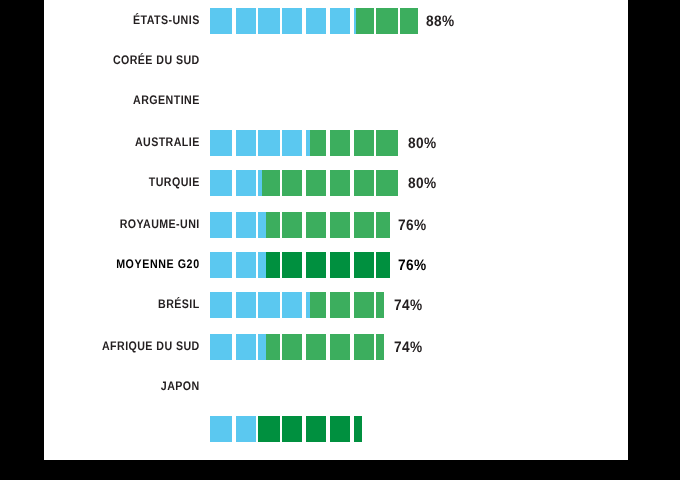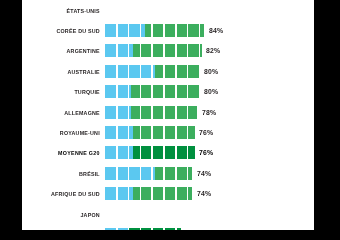--- a/index.html
+++ b/index.html
@@ -138,60 +138,43 @@
 
 <div id="frame">
 
   <div class="letterbox left"></div>
   <div class="letterbox right"></div>
 
   <div id="canvas">
     <div id="rows">
         <div class="row">
           <div class="row-label">ÉTATS-UNIS</div>
+          <div class="bar-wrap">
+            <div class="bar" style="width: 103.84px;">
+              <div class="fill-blue" style="width: 73.16px; background: rgb(91, 200, 240);"></div>
+              <div class="fill-green" style="width: 30.68px; background: rgb(60, 174, 94);"></div>
+              <div class="seps">
+                <div class="sep" style="left: 11px;"></div>
+                <div class="sep" style="left: 22.8px;"></div>
+                <div class="sep" style="left: 34.6px;"></div>
+                <div class="sep" style="left: 46.4px;"></div>
+                <div class="sep" style="left: 58.2px;"></div>
+                <div class="sep" style="left: 70px;"></div>
+                <div class="sep" style="left: 81.8px;"></div>
+                <div class="sep" style="left: 93.6px;"></div>
+              </div>
+            </div>
+            <div class="pct">88%</div>
+          </div>
         </div>
         <div class="row">
           <div class="row-label">CORÉE DU SUD</div>
-          <div class="bar-wrap">
-            <div class="bar" style="width: 99.12px;">
-              <div class="fill-blue" style="width: 40.12px; background: rgb(91, 200, 240);"></div>
-              <div class="fill-green" style="width: 59px; background: rgb(60, 174, 94);"></div>
-              <div class="seps">
-                <div class="sep" style="left: 11px;"></div>
-                <div class="sep" style="left: 22.8px;"></div>
-                <div class="sep" style="left: 34.6px;"></div>
-                <div class="sep" style="left: 46.4px;"></div>
-                <div class="sep" style="left: 58.2px;"></div>
-                <div class="sep" style="left: 70px;"></div>
-                <div class="sep" style="left: 81.8px;"></div>
-                <div class="sep" style="left: 93.6px;"></div>
-              </div>
-            </div>
-            <div class="pct">84%</div>
-          </div>
         </div>
         <div class="row">
           <div class="row-label">ARGENTINE</div>
-          <div class="bar-wrap">
-            <div class="bar" style="width: 96.76px;">
-              <div class="fill-blue" style="width: 28.32px; background: rgb(91, 200, 240);"></div>
-              <div class="fill-green" style="width: 68.44px; background: rgb(60, 174, 94);"></div>
-              <div class="seps">
-                <div class="sep" style="left: 11px;"></div>
-                <div class="sep" style="left: 22.8px;"></div>
-                <div class="sep" style="left: 34.6px;"></div>
-                <div class="sep" style="left: 46.4px;"></div>
-                <div class="sep" style="left: 58.2px;"></div>
-                <div class="sep" style="left: 70px;"></div>
-                <div class="sep" style="left: 81.8px;"></div>
-                <div class="sep" style="left: 93.6px;"></div>
-              </div>
-            </div>
-            <div class="pct">82%</div>
-          </div>
         </div>
         <div class="row">
           <div class="row-label">AUSTRALIE</div>
           <div class="bar-wrap">
             <div class="bar" style="width: 94.4px;">
               <div class="fill-blue" style="width: 49.56px; background: rgb(91, 200, 240);"></div>
               <div class="fill-green" style="width: 44.84px; background: rgb(60, 174, 94);"></div>
               <div class="seps">
                 <div class="sep" style="left: 11px;"></div>
                 <div class="sep" style="left: 22.8px;"></div>
@@ -218,39 +201,20 @@
                 <div class="sep" style="left: 46.4px;"></div>
                 <div class="sep" style="left: 58.2px;"></div>
                 <div class="sep" style="left: 70px;"></div>
                 <div class="sep" style="left: 81.8px;"></div>
               </div>
             </div>
             <div class="pct">80%</div>
           </div>
         </div>
         <div class="row">
-          <div class="row-label">ALLEMAGNE</div>
-          <div class="bar-wrap">
-            <div class="bar" style="width: 92.04px;">
-              <div class="fill-blue" style="width: 25.96px; background: rgb(91, 200, 240);"></div>
-              <div class="fill-green" style="width: 66.08px; background: rgb(60, 174, 94);"></div>
-              <div class="seps">
-                <div class="sep" style="left: 11px;"></div>
-                <div class="sep" style="left: 22.8px;"></div>
-                <div class="sep" style="left: 34.6px;"></div>
-                <div class="sep" style="left: 46.4px;"></div>
-                <div class="sep" style="left: 58.2px;"></div>
-                <div class="sep" style="left: 70px;"></div>
-                <div class="sep" style="left: 81.8px;"></div>
-              </div>
-            </div>
-            <div class="pct">78%</div>
-          </div>
-        </div>
-        <div class="row">
           <div class="row-label">ROYAUME-UNI</div>
           <div class="bar-wrap">
             <div class="bar" style="width: 89.68px;">
               <div class="fill-blue" style="width: 28.32px; background: rgb(91, 200, 240);"></div>
               <div class="fill-green" style="width: 61.36px; background: rgb(60, 174, 94);"></div>
               <div class="seps">
                 <div class="sep" style="left: 11px;"></div>
                 <div class="sep" style="left: 22.8px;"></div>
                 <div class="sep" style="left: 34.6px;"></div>
                 <div class="sep" style="left: 46.4px;"></div>

